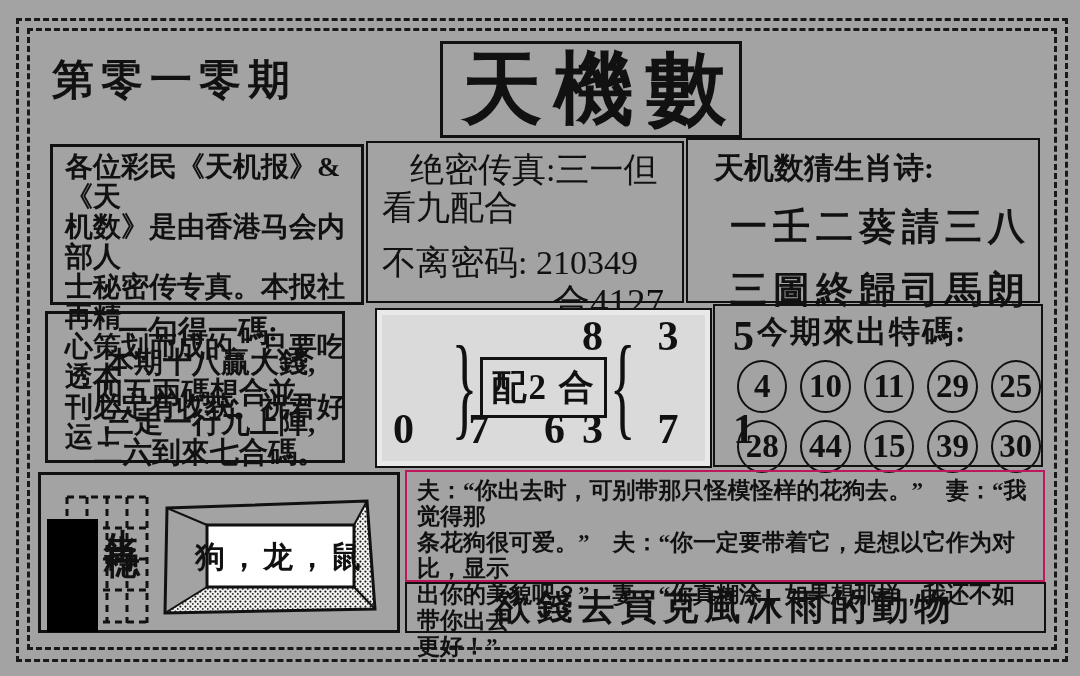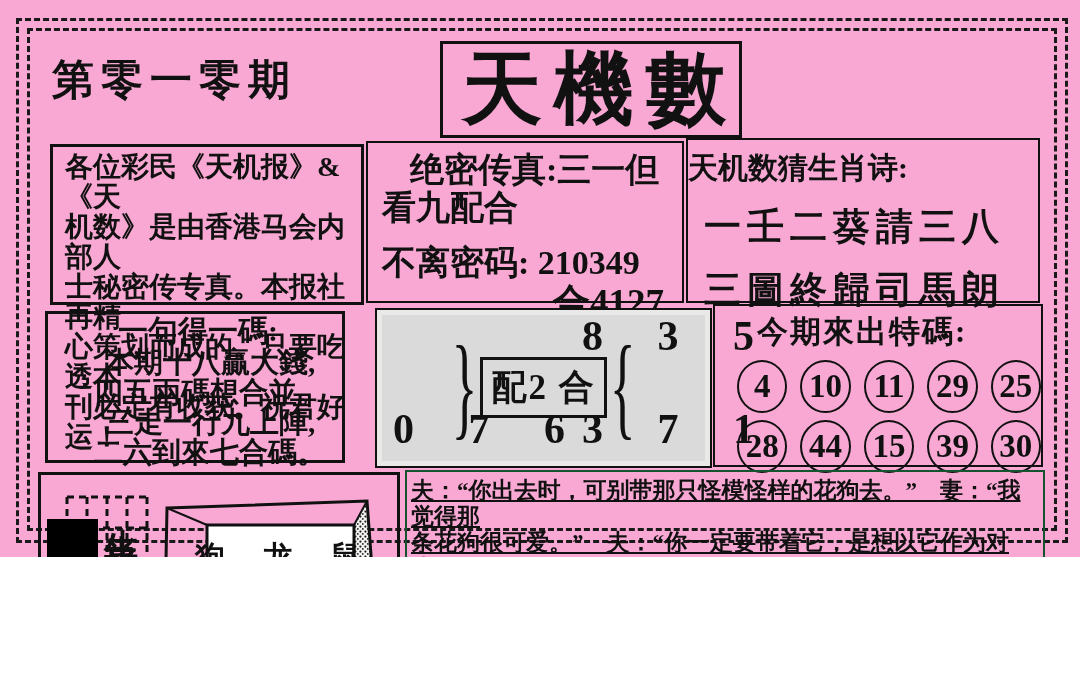--- a/index.html
+++ b/index.html
@@ -1,41 +1,41 @@
 <!DOCTYPE html>
 <html><head>
 <meta charset="utf-8">
 <style>
   * { margin:0; padding:0; box-sizing:border-box; }
   body { background:#ffffff; font-family:"Liberation Serif","DejaVu Serif",serif; }
-  .page { position:relative; width:1080px; height:557px; background:#f9a8d4; color:#111; overflow:hidden; }
+  .page { position:relative; width:1080px; height:676px; background:#a3a3a3; color:#111; overflow:hidden; }
 
   .frame-outer { position:absolute; left:16px; top:18px; right:12px; bottom:14px; border:3px dashed #1a1a1a; }
   .frame-inner { position:absolute; left:27px; top:28px; right:23px; bottom:26px; border:3px dashed #1a1a1a; }
 
   .abs { position:absolute; }
 
   .issue { left:52px; top:52px; font-size:42px; font-weight:800; letter-spacing:7px; }
 
   .title-box { left:440px; top:33px; width:302px; height:97px; border:3px solid #111;
     display:flex; align-items:center; justify-content:center;
     font-size:80px; font-weight:900; letter-spacing:12px; padding-left:18px;margin-top:8px; }
 
   .intro-box { left:50px; top:144px; width:314px; height:161px; border:3px solid #111;
     padding:5px 4px 0 12px; font-size:28px; line-height:30px; font-weight:600; }
 
   .fax-box { left:366px; top:141px; width:318px; height:162px; border:2px solid #111;
-    padding-top:8px; font-size:34px; font-weight:700; }
+    padding-top:8px; font-size:34px; font-weight:400; }
   .fax-l1 { margin-left:42px; line-height:38px; }
   .fax-l2 { margin-left:14px; line-height:38px; }
   .fax-l3 { margin-left:14px; line-height:40px; margin-top:16px; }
   .fax-l4 { margin-left:185px; line-height:40px; font-size:37px; }
 
   .poem-box { left:686px; top:138px; width:354px; height:165px; border:2px solid #111;
-    padding:8px 0 0 0; }
+    padding:8px 0 0 26px; }
   .poem-header { font-size:30px; font-weight:600; }
   .poem-line { font-size:37px; font-weight:800; letter-spacing:6px; margin-top:13px; margin-left:16px; }
 
   .clue-box { left:45px; top:311px; width:300px; height:152px; border:3px solid #111;
     padding:1px 0 0 6px;text-align:center; }
   .clue-header { font-size:30px; font-weight:800; line-height:32px; }
   .clue-line { font-size:29px; font-weight:800; margin-left:24px; line-height:30px; }
 
   .combo-box { left:375px; top:308px; width:337px; height:160px; border:2px solid #111;
     background:#dadada; box-shadow:inset 0 0 0 5px #e9e9e7; }
@@ -55,22 +55,22 @@
   .num-circle { width:53px; height:53px; border:2.5px solid #111; border-radius:50%;
     display:flex; align-items:center; justify-content:center; font-size:33px; font-weight:700; }
 
   .zodiac-box { left:38px; top:472px; width:362px; height:161px; border:3px solid #111; }
   .black-rect { position:absolute; left:6px; top:44px; width:51px; height:113px; background:#000; }
   .stable-grid { position:absolute; left:24px; top:20px; }
   .stable-label { position:absolute; left:56px; top:24px; writing-mode:vertical-rl;
     font-size:36px; font-weight:800; letter-spacing:8px; }
   .envelope { position:absolute; left:118px; top:20px; }
 
-  .dialogue-box { left:405px; top:470px; width:640px; height:112px; border:2px solid #14532d;
-    padding:6px 6px 0 4px; font-size:23px; font-weight:600;text-decoration:underline; }
+  .dialogue-box { left:405px; top:470px; width:640px; height:112px; border:2px solid #be185d;
+    padding:6px 6px 0 10px; font-size:23px; font-weight:600; }
   .dialogue-line { line-height:26px; }
 
   .riddle-box { left:405px; top:582px; width:641px; height:51px; border:2px solid #111;
     display:flex; align-items:center; justify-content:center;
     font-size:36px; font-weight:800; letter-spacing:6px; }
 </style>
 </head>
 <body>
 
 <div class="page">

